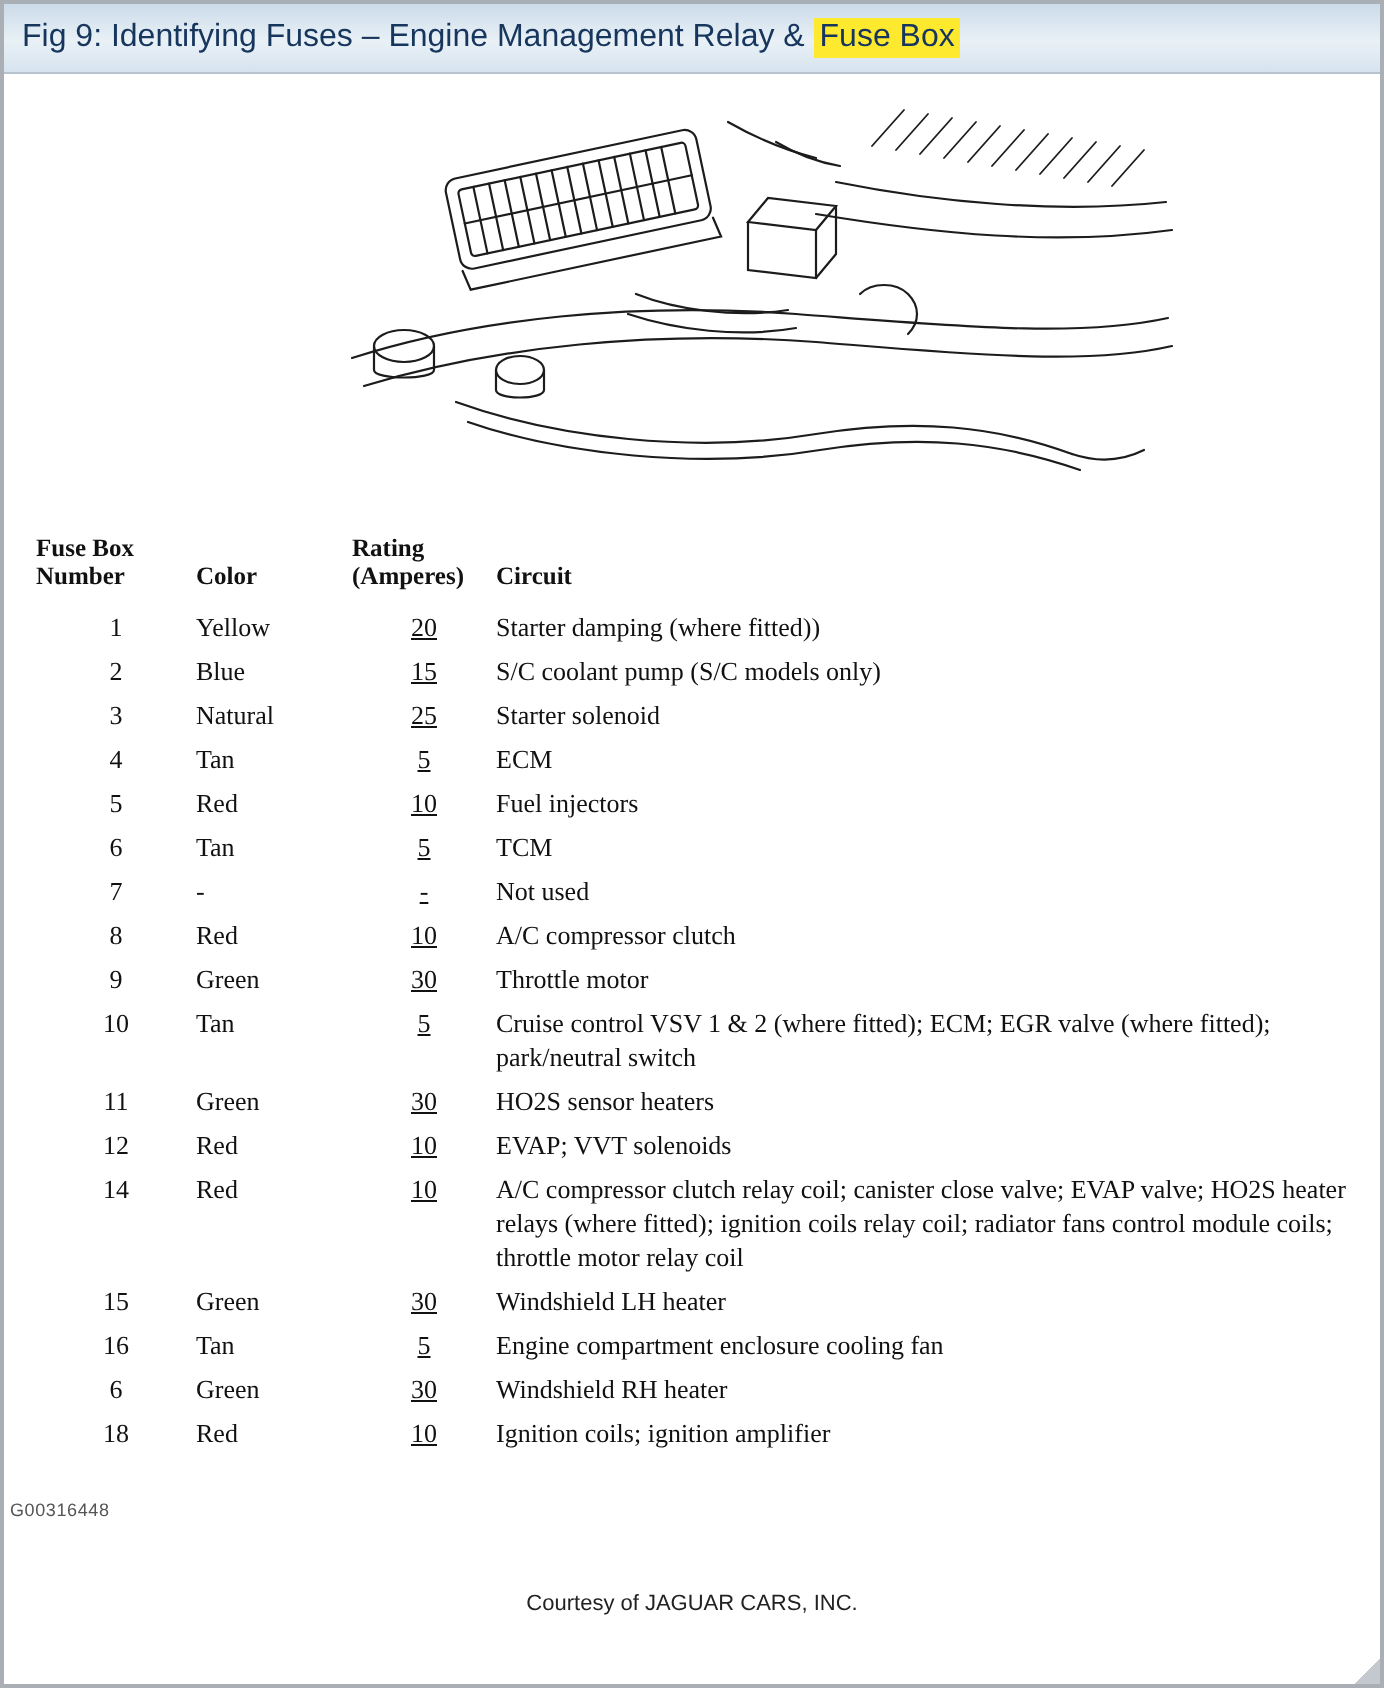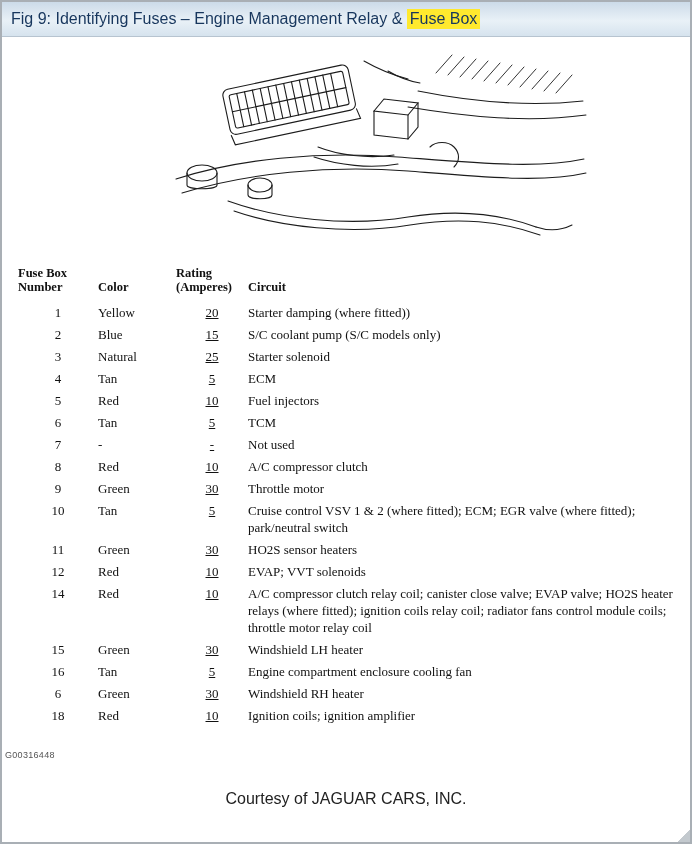--- a/index.html
+++ b/index.html
@@ -78,21 +78,21 @@
     font-family: "Liberation Sans", sans-serif;
     font-size: 9px;
     color: #555;
     letter-spacing: 0.3px;
   }
   .courtesy {
     position: absolute; bottom: 34px; left: 0;
     width: 100%;
     text-align: center;
     font-family: "Liberation Sans", sans-serif;
-    font-size: 16px;
+    font-size: 11px;
     color: #222;
   }
 </style>
 </head>
 <body>
 
 <div class="page">
 
   <div class="header-bar">
     <span>Fig 9: Identifying Fuses – Engine Management Relay &amp; </span><span class="hl">Fuse Box</span>

